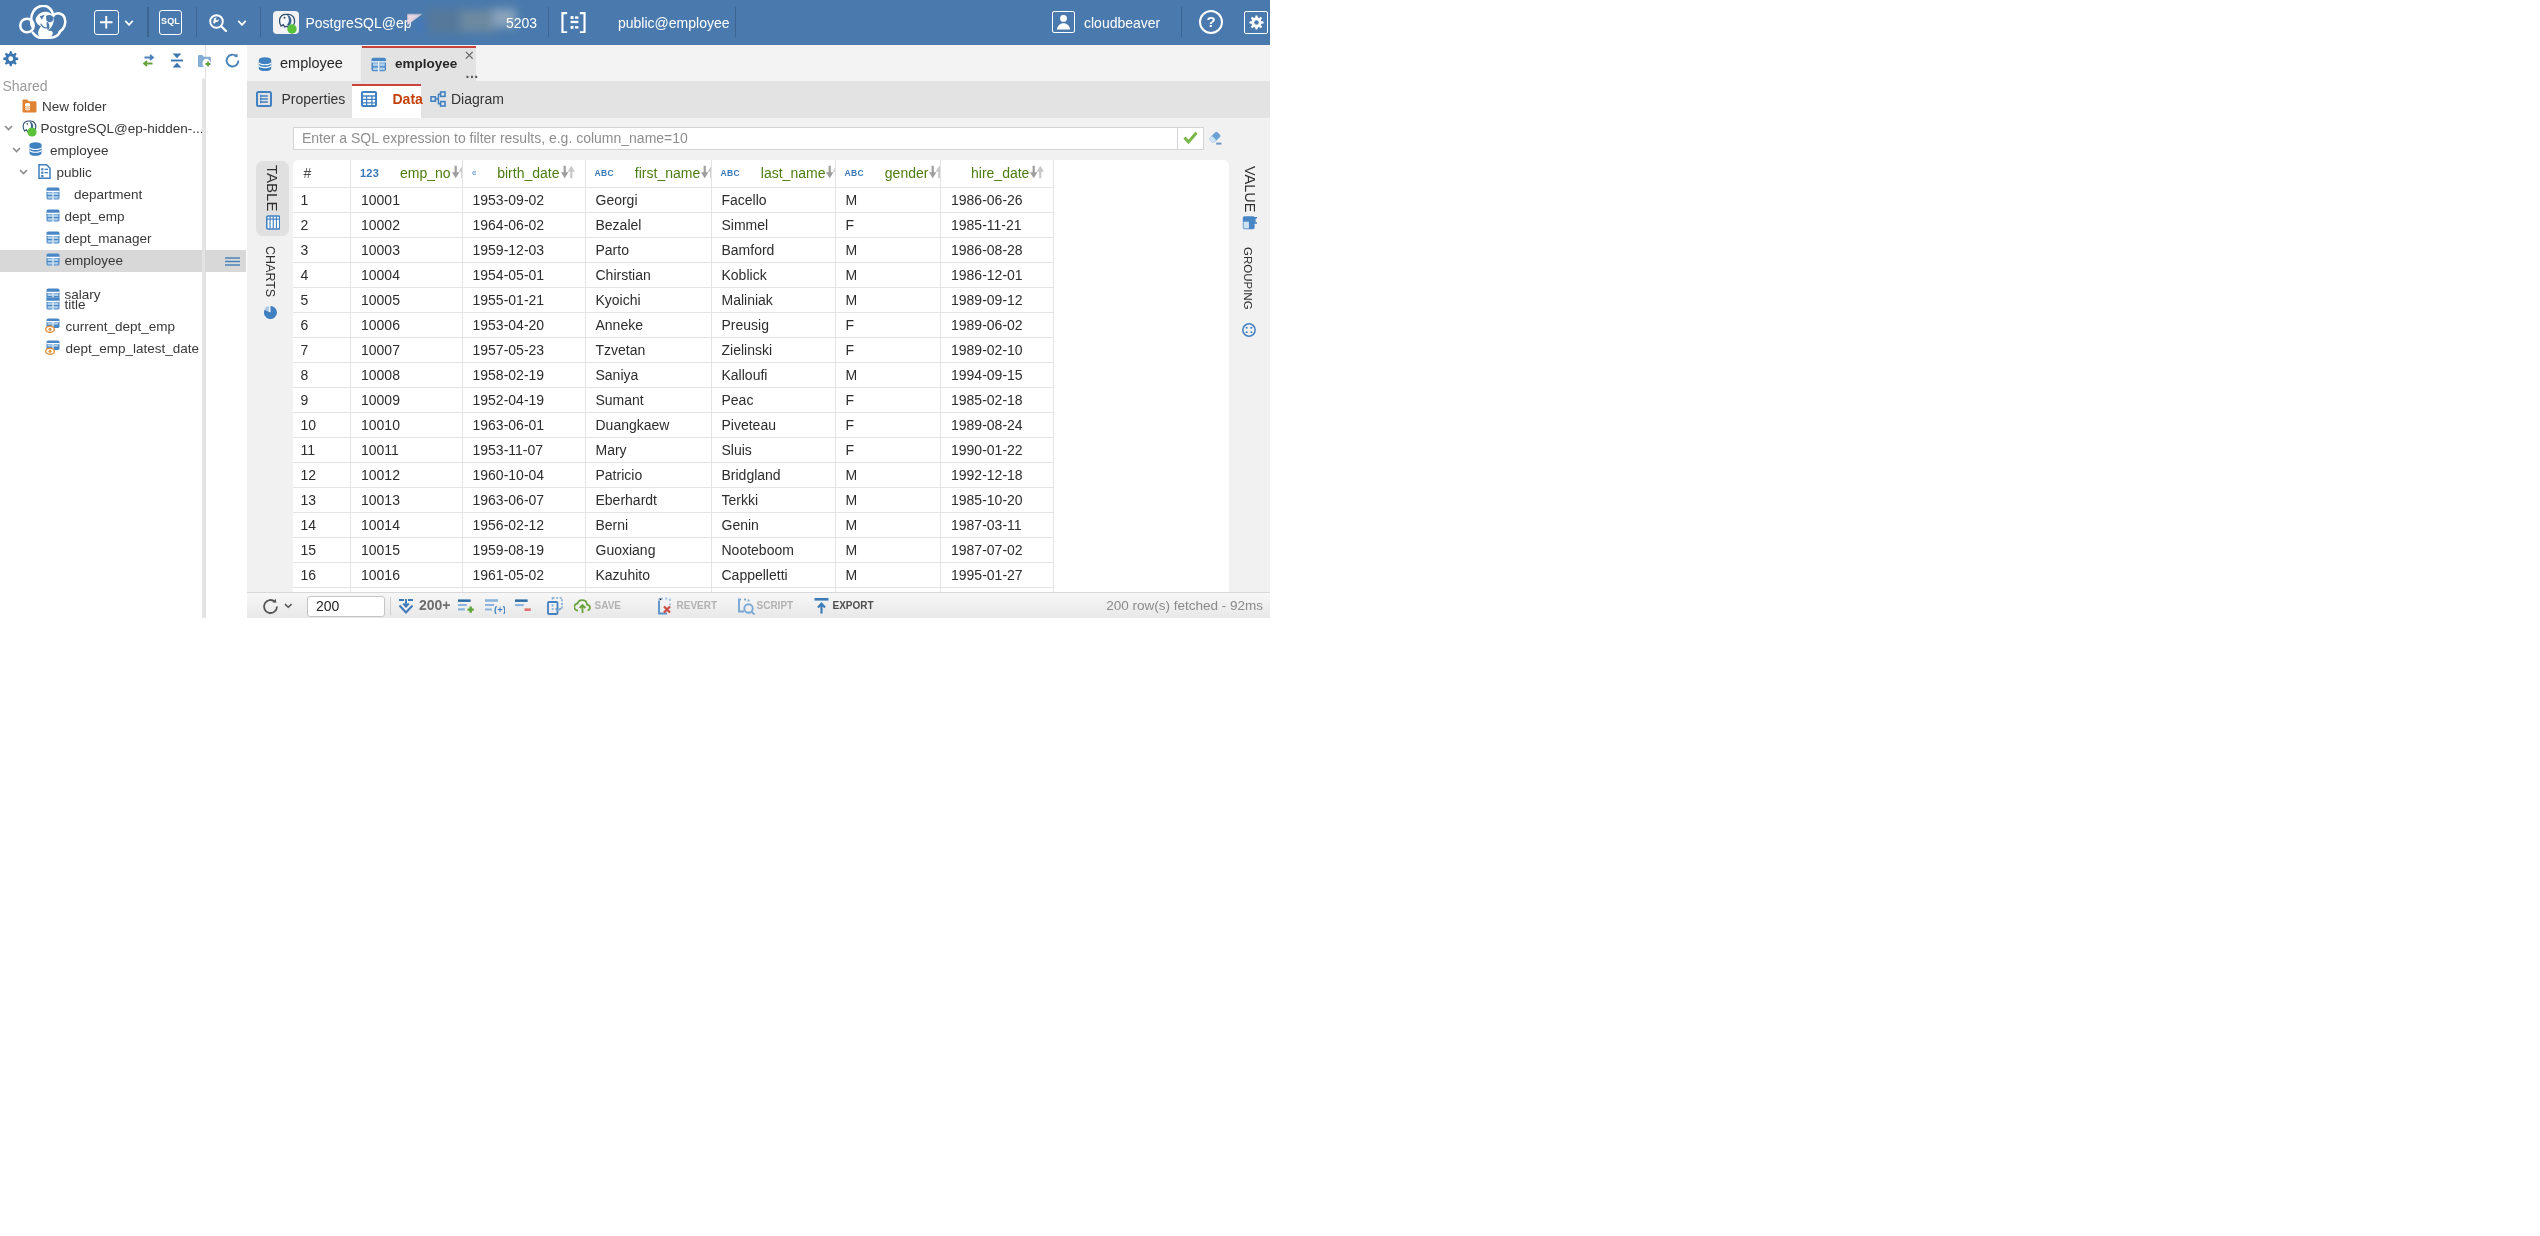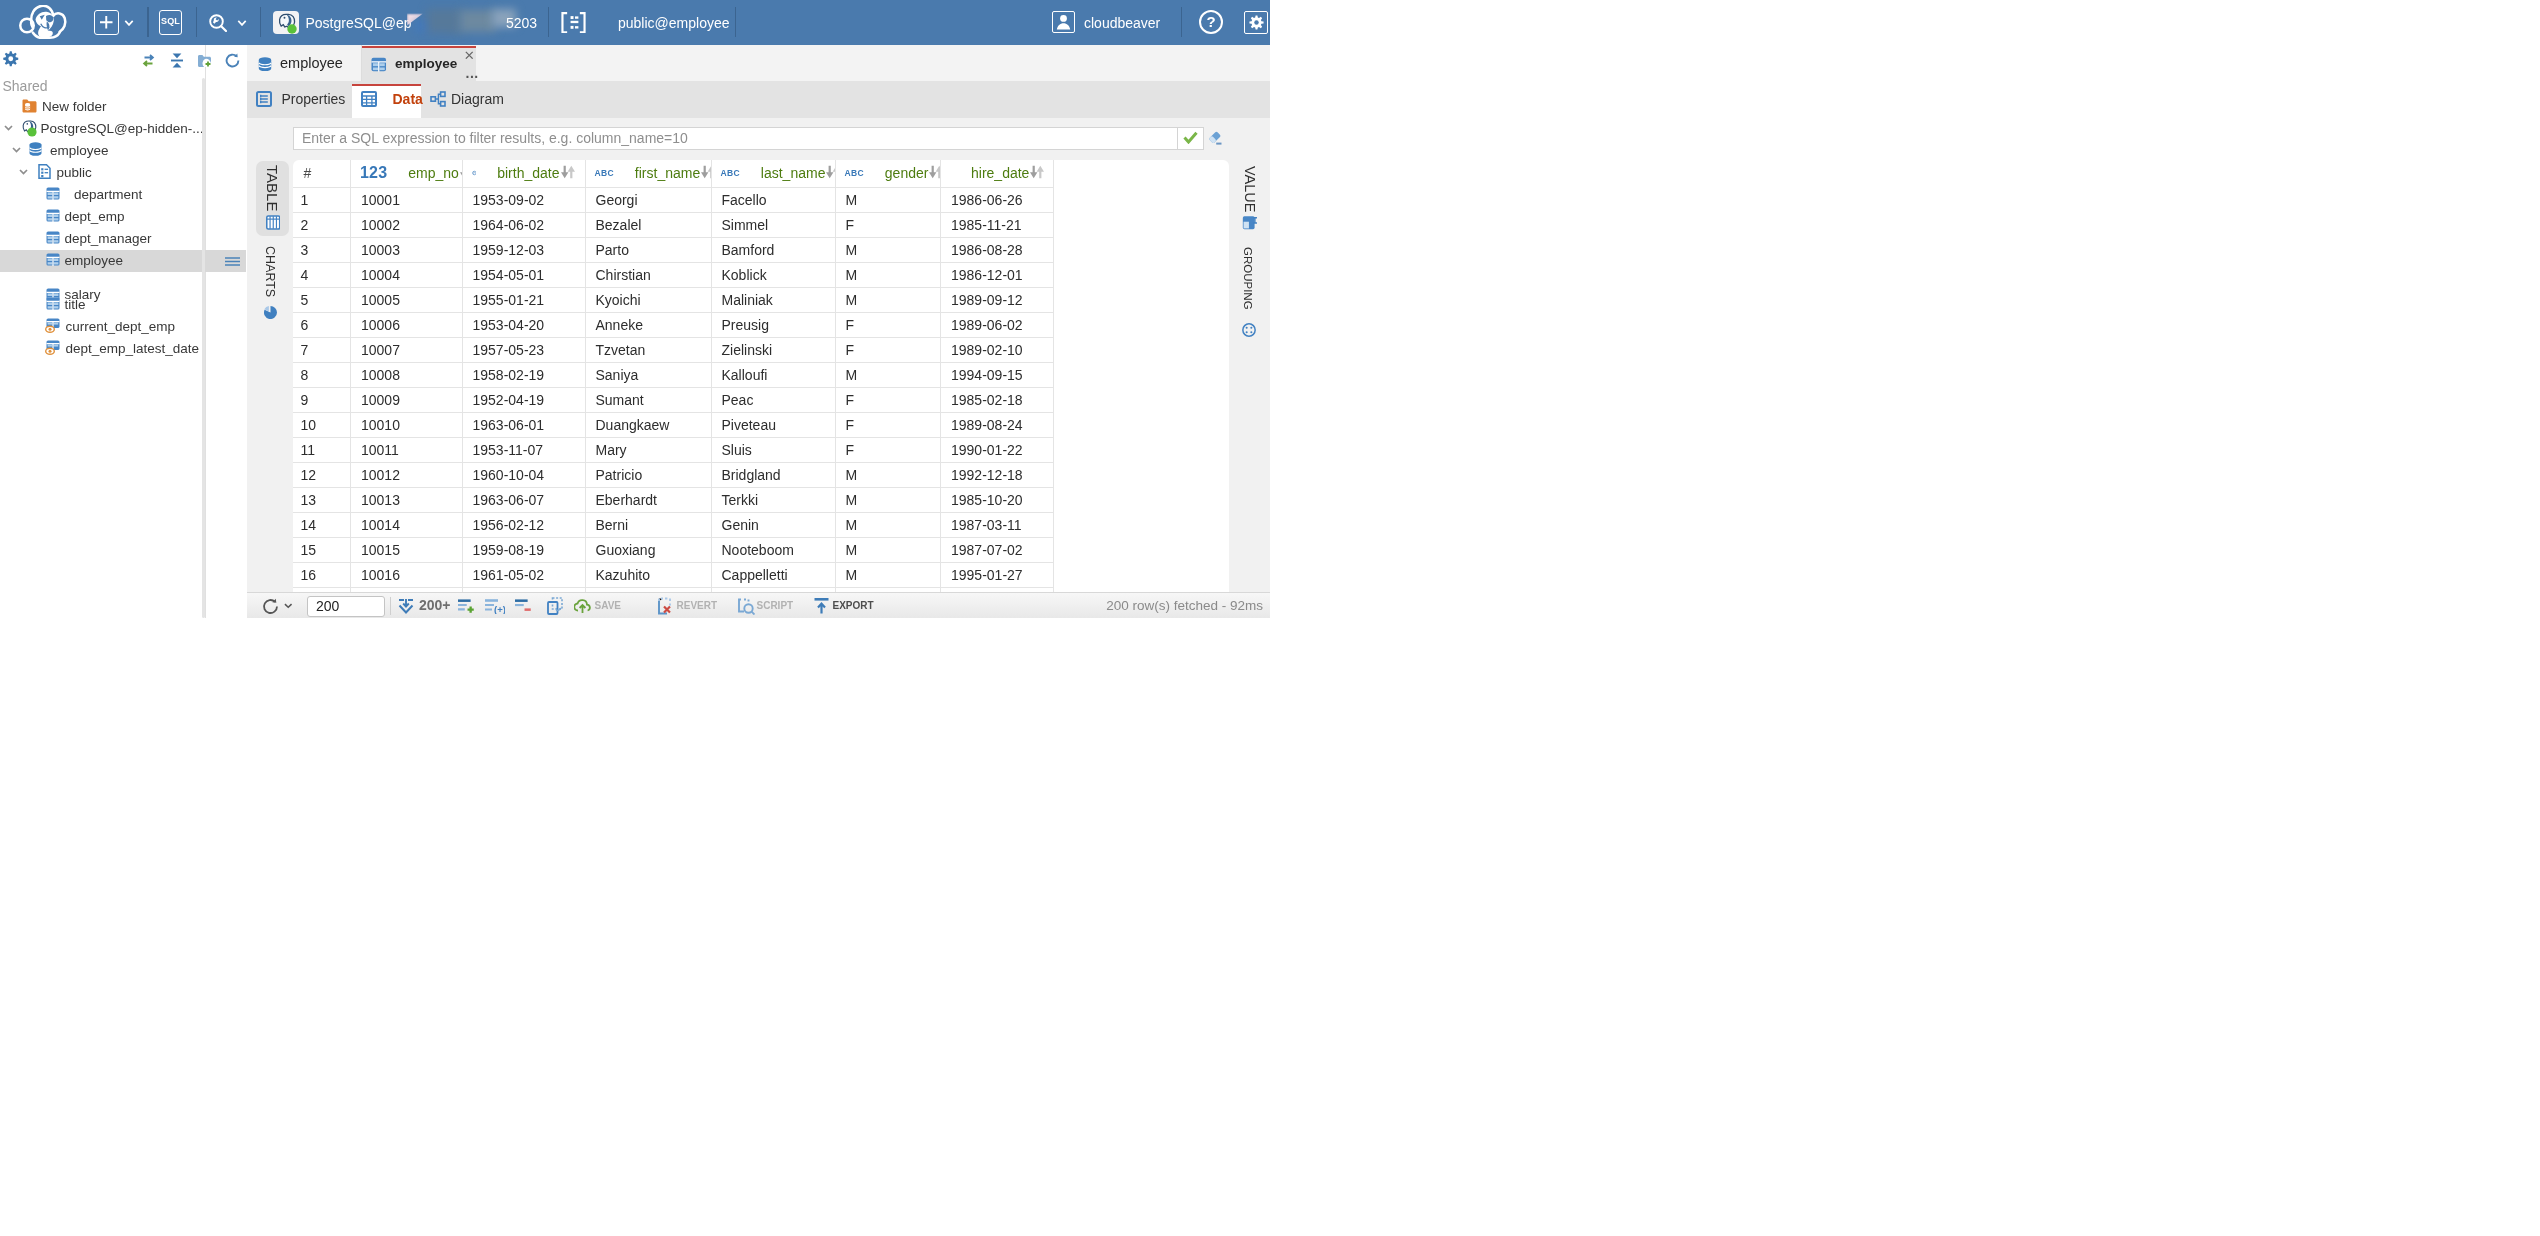--- a/index.html
+++ b/index.html
@@ -39,21 +39,21 @@
 #grid { position:absolute; left:46px; top:41.5px; width:936px; height:432.5px; background:#fff; border-radius:6px 6px 0 0; }
 table#dg { border-collapse:collapse; table-layout:fixed; width:761px; }
 #dg td, #dg th { border-right:1px solid #e4e4e4; border-bottom:1px solid #e4e4e4; font-weight:normal;
   font-size:14px; color:#2d2d2d; text-align:left; padding:0 0 0 10px; white-space:nowrap; overflow:hidden; }
 #dg th { height:27.5px; color:#4a4a4a; padding:0; }
 #dg td { height:25px; }
 #dg td.num { padding-left:8px; }
 .hflex { display:flex; align-items:center; height:100%; padding-left:9px; }
 .hname { margin-left:21px; color:#4d7c0f; }
 .harr { margin-left:auto; margin-right:9px; }
-.i123 { color:#3878b8; font-weight:bold; font-size:16px; letter-spacing:.2px; }
+.i123 { color:#3878b8; font-weight:bold; font-size:11px; letter-spacing:.2px; }
 .iabc { color:#3878b8; font-weight:bold; font-size:8.5px; letter-spacing:.3px; }
 
 
 .vtext { writing-mode:vertical-rl; text-orientation:mixed; font-size:13px; color:#2f2f2f; letter-spacing:0; }
 #ltabs { position:absolute; left:0; top:41.5px; width:46px; height:432.5px; }
 #tablepill { position:absolute; left:9.5px; top:1px; width:32.5px; height:75.5px; background:#e0e0e0; border-radius:7px; }
 #rtabs { position:absolute; right:0; top:0; width:39px; height:493px; }
 
 
 #statusbar { position:absolute; left:0; top:547px; width:1023.5px; height:26px;

